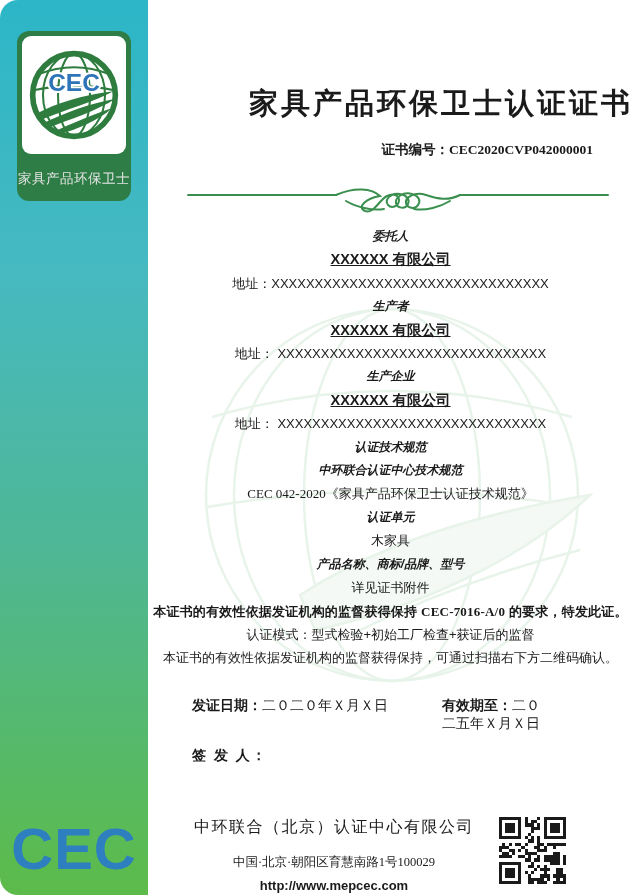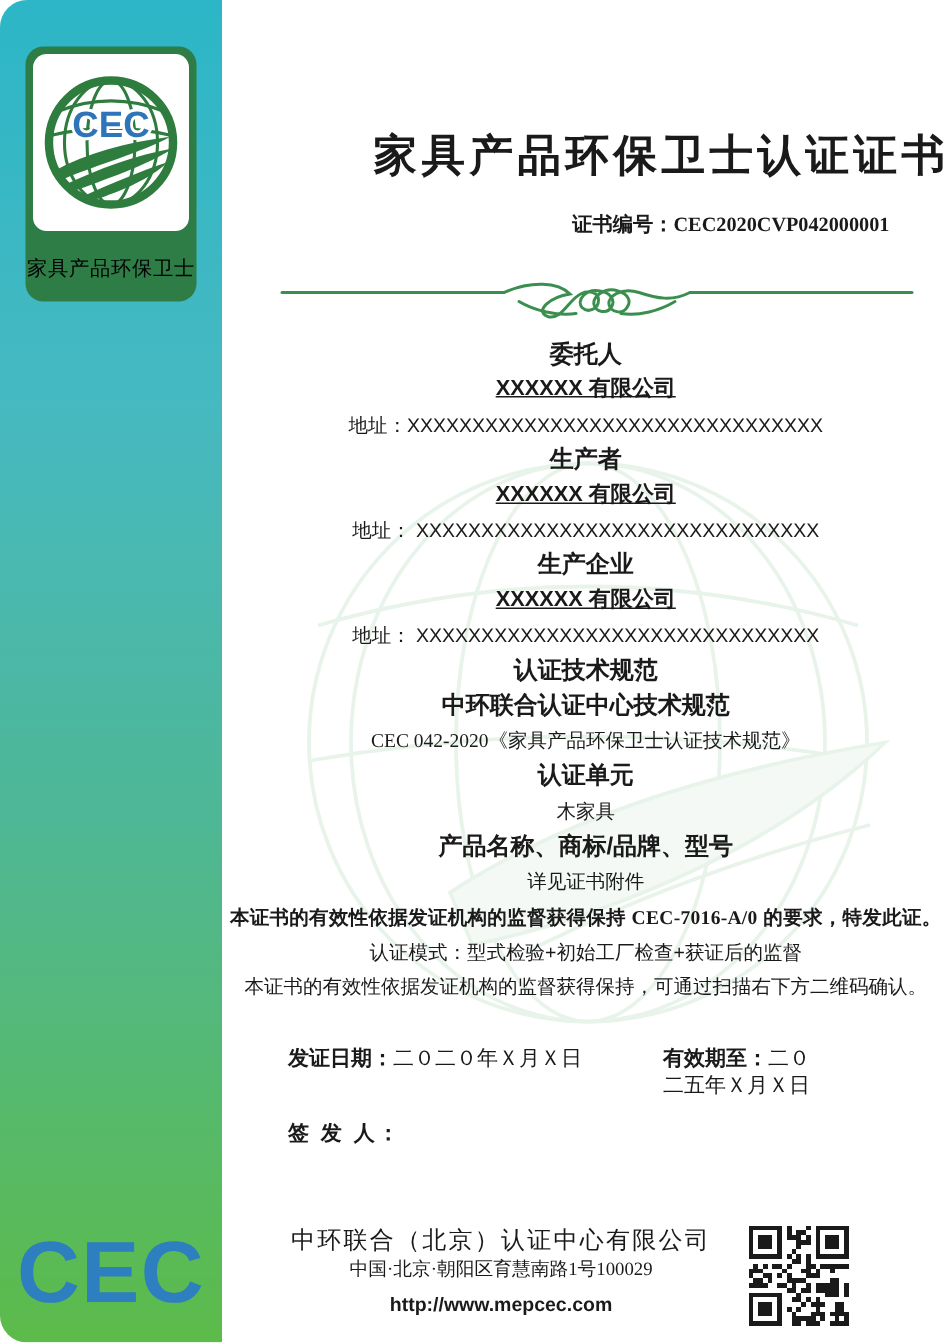--- a/index.html
+++ b/index.html
@@ -6,55 +6,55 @@
   .page{position:relative;width:633px;height:895px;background:#ffffff;overflow:hidden;
         font-family:"Liberation Sans",sans-serif;color:#1a1a1a;border-radius:18px;}
 
   
   .sidebar{position:absolute;left:0;top:0;width:148px;height:895px;
            background:linear-gradient(180deg,#2cb6c7 0%,#46b9c1 30%,#4fb794 62%,#5cbb49 100%);}
   .badge{position:absolute;left:17px;top:31px;width:114px;height:170px;
          background:#2e7d46;border-radius:12px;}
   .badge-inner{position:absolute;left:5px;top:5px;width:104px;height:118px;background:#fff;
                border-radius:9px;display:flex;align-items:center;justify-content:center;}
-  .badge-label{position:absolute;left:0;right:0;bottom:13px;text-align:center;color:#000000;
+  .badge-label{position:absolute;left:0;right:0;bottom:13px;text-align:center;color:#e5e5e5;
                font-size:13.5px;letter-spacing:0.5px;}
   .sidebar-cec{position:absolute;left:4px;top:818px;width:140px;text-align:center;
                font-size:58px;font-weight:bold;color:#2d7fc0;letter-spacing:1px;line-height:62px;}
 
   
   .title{position:absolute;left:148px;right:0;top:84px;text-align:right;
          font-size:29px;font-weight:bold;letter-spacing:3px;z-index:2;}
   .cert-line{position:absolute;top:141px;right:40px;font-size:13.5px;font-weight:bold;z-index:2;}
   .serif{font-family:"Liberation Serif",serif;}
   .divider{position:absolute;left:186px;top:187px;width:424px;height:32px;z-index:2;}
 
   
   .watermark{position:absolute;left:160px;top:295px;width:465px;height:400px;
              opacity:.6;z-index:0;pointer-events:none;}
 
   
   .content{position:absolute;left:148px;top:225px;width:485px;text-align:center;z-index:2;}
   .ln{line-height:23.4px;font-size:13px;white-space:nowrap;}
-  .ln.h{font-weight:bold;font-size:16px;}
+  .ln.h{font-weight:bold;font-size:12px;font-style:italic;}
   .ln.nm{font-weight:bold;font-size:14.5px;text-decoration:underline;}
   .ln.rule{font-weight:bold;font-size:13px;letter-spacing:0.2px;}
 
   
   .dates{position:absolute;left:148px;top:697px;width:405px;height:20px;font-size:14px;z-index:2;}
   .date-issue{position:absolute;left:44px;}
   .date-expiry{position:absolute;left:294px;}
   .dlabel{font-weight:bold;}
   .signer{position:absolute;left:192px;top:747px;font-size:14px;font-weight:bold;
           letter-spacing:2px;z-index:2;}
 
   
   .footer{position:absolute;left:148px;top:817px;width:372px;text-align:center;z-index:2;}
   .f-company{font-family:"Liberation Serif",serif;font-size:16px;letter-spacing:1.5px;
-             margin-bottom:0;}
+             margin-bottom:16px;}
   .f-address{font-family:"Liberation Serif",serif;font-size:12.5px;margin-bottom:7px;}
   .f-url{font-size:13px;font-weight:bold;}
   .qr{position:absolute;left:499px;top:817px;width:67px;height:67px;z-index:2;}
 </style>
 </head>
 <body>
 
 <div class="page">
 
   <div class="sidebar">

